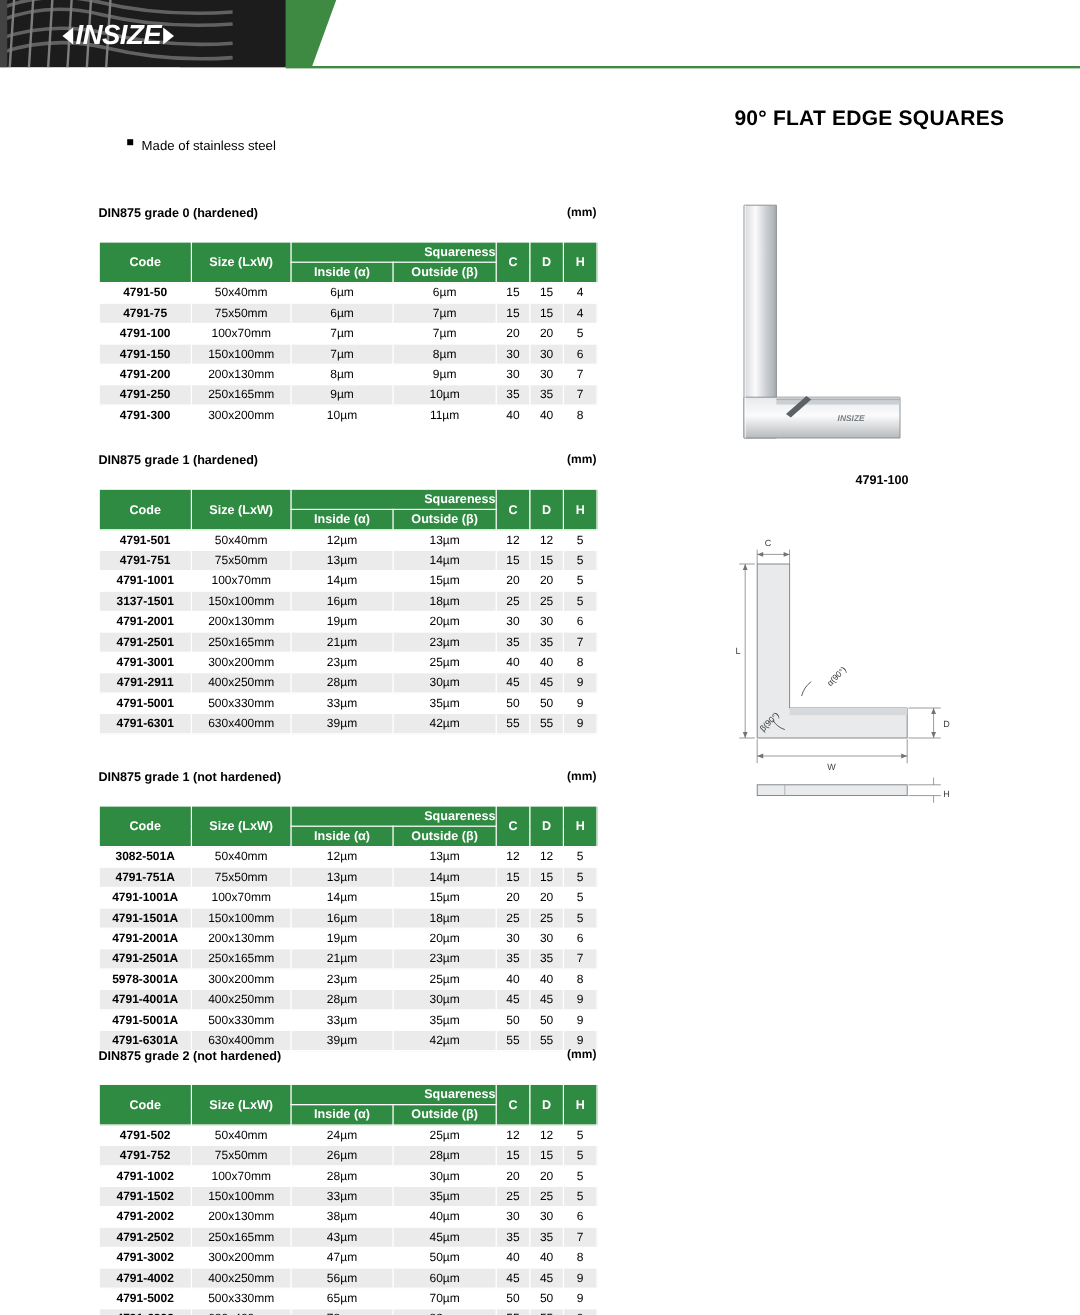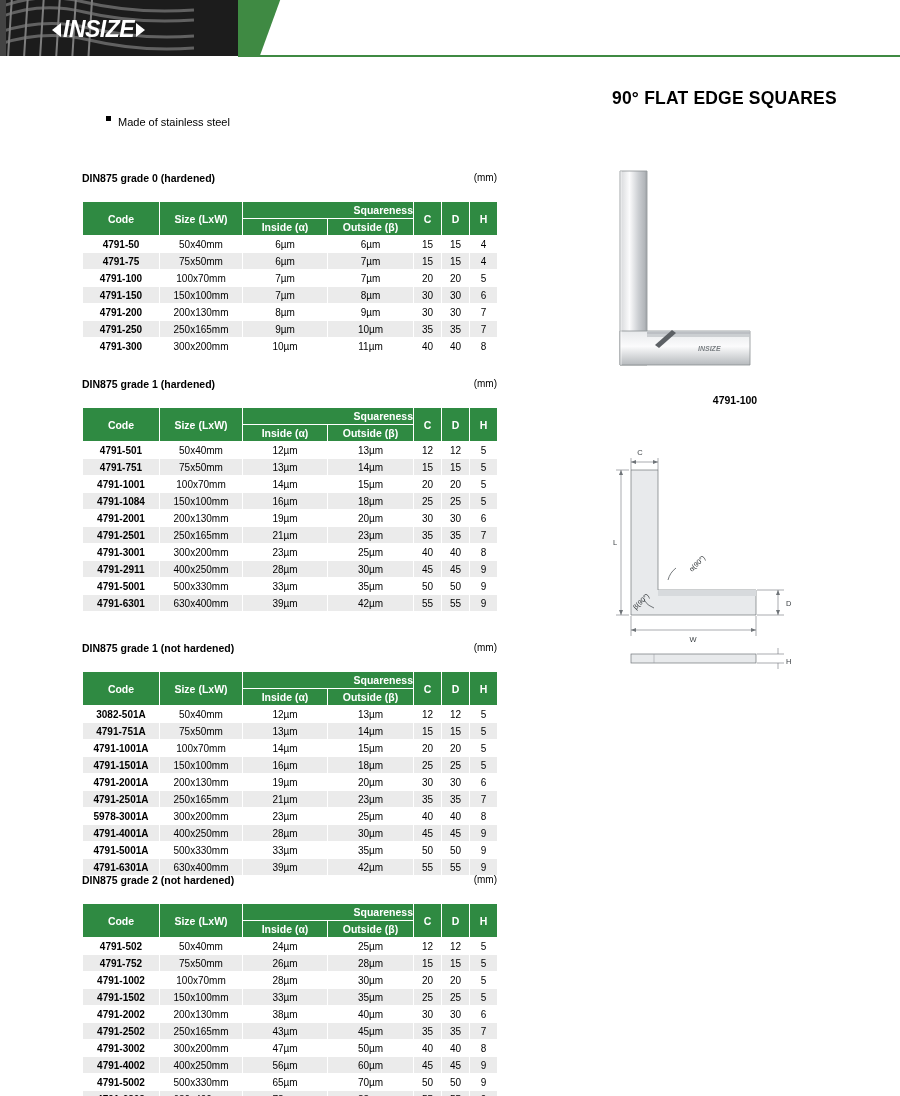--- a/index.html
+++ b/index.html
@@ -114,21 +114,21 @@
     font-weight: bold;
     margin-bottom: 4px;
     position: relative;
     height: 13px;
   }
   .tbl-caption .mm {
     position: absolute;
     right: 0;
     top: 0;
     font-size: 10px;
-    font-weight: normal;
+    font-weight: bold;
   }
   table.spec {
     border-collapse: collapse;
     width: 415px;
     table-layout: fixed;
   }
   table.spec th, table.spec td {
     border: 1px solid #ffffff;
     font-size: 10px;
     text-align: center;
@@ -378,21 +378,21 @@
         <tr class="odd">
           <td class="code">4791-1001</td>
           <td class="size">100x70mm</td>
           <td>14µm</td>
           <td>15µm</td>
           <td>20</td>
           <td>20</td>
           <td>5</td>
         </tr>
         <tr class="even">
-          <td class="code">4791-1084</td>
+          <td class="code">3137-1501</td>
           <td class="size">150x100mm</td>
           <td>16µm</td>
           <td>18µm</td>
           <td>25</td>
           <td>25</td>
           <td>5</td>
         </tr>
         <tr class="odd">
           <td class="code">4791-2001</td>
           <td class="size">200x130mm</td>

